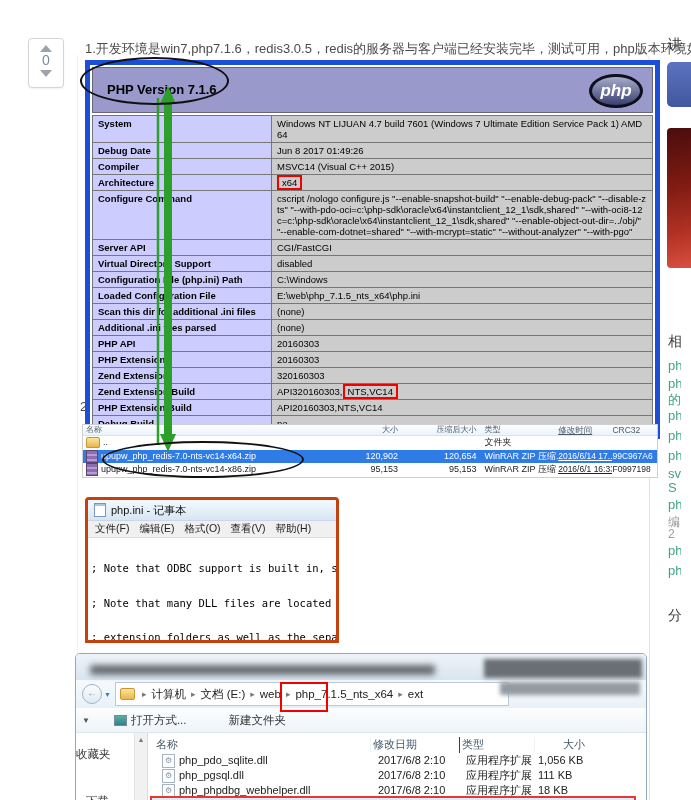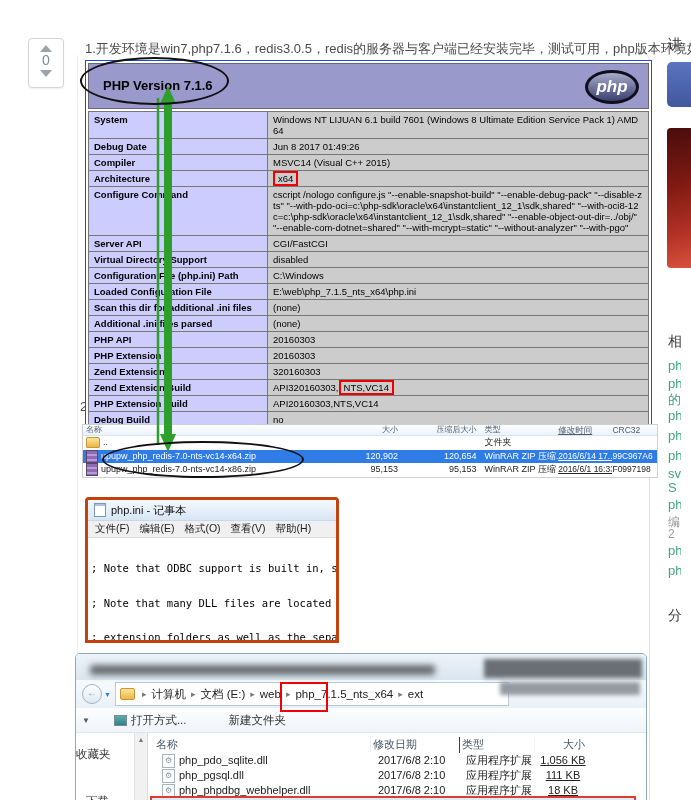--- a/index.html
+++ b/index.html
@@ -18,21 +18,21 @@
         background:#fff;text-align:center;box-shadow:0 1px 2px rgba(0,0,0,.06);}
   .tri-up{width:0;height:0;border-left:6px solid transparent;border-right:6px solid transparent;
           border-bottom:7px solid #9aa4ad;margin:6px auto 2px;}
   .tri-down{width:0;height:0;border-left:6px solid transparent;border-right:6px solid transparent;
           border-top:7px solid #9aa4ad;margin:3px auto;}
   .vote-cnt{font-size:14px;color:#7a8ba0;line-height:13px;}
 
   .para{left:85px;font-size:13px;color:#4c4c4c;white-space:nowrap;}
 
   
-  .phpinfo{left:85px;top:60px;width:561px;border:1px solid #1d4ed8;background:#fff;padding:2px;}
+  .phpinfo{left:85px;top:60px;width:561px;border:5px solid #1d4ed8;background:#fff;padding:2px;}
   .pi-header{background:#9999cc;border:1px solid #667;height:44px;position:relative;}
   .pi-title{font-size:13px;font-weight:bold;color:#000;position:absolute;left:14px;top:14px;}
   .php-logo{position:absolute;right:9px;top:6px;width:48px;height:28px;border:3px solid #0e0e1c;
             border-radius:50%;background:linear-gradient(#a7acca 0%,#3a4070 100%);color:#fff;
             font-weight:bold;font-style:italic;font-size:17px;text-align:center;line-height:27px;}
   .pi-table{width:100%;border-collapse:collapse;margin-top:2px;font-size:9.5px;table-layout:fixed;}
   .pi-table td{border:1px solid #777;padding:2px 5px;vertical-align:top;line-height:11px;color:#000;}
   .pi-label{background:#ccccff;font-weight:bold;width:168px;}
   .pi-value{background:#cccccc;word-break:break-all;}
   .redbox{display:inline-block;border:2px solid #f20000;padding:0 3px;margin:-2px 0;}
@@ -102,21 +102,21 @@
   .ex-list{flex:1;font-size:11px;color:#222;position:relative;padding-top:4px;}
   .ex-headers{display:flex;height:16px;color:#44586b;}
   .eh-name{width:214px;padding-left:8px;border-right:1px solid #eef3f8;}
   .eh-date{width:86px;padding-left:2px;border-right:1px solid #701a75;}
   .eh-type{width:72px;padding-left:2px;border-right:1px solid #eef3f8;}
   .eh-size{width:50px;text-align:right;padding-right:4px;}
   .ex-row{display:flex;height:15px;line-height:15px;white-space:nowrap;}
   .er-name{width:214px;padding-left:14px;display:flex;align-items:center;gap:4px;overflow:hidden;}
   .er-date{width:86px;padding-left:2px;}
   .er-type{width:72px;padding-left:2px;}
-  .er-size{width:50px;text-align:center;padding-right:4px;text-decoration:underline;}
+  .er-size{width:50px;text-align:left;padding-right:4px;}
   .dll-icon{width:11px;height:12px;background:#fcfdfe;border:1px solid #a8b4c0;flex:none;
             font-size:8px;line-height:11px;text-align:center;color:#8894a0;}
   .ex-redrow{position:absolute;left:2px;right:10px;top:63px;height:12px;border:2px solid #e23b2e;
              background:#d8ecfc;}
 
   
   .ellipse{border:2.5px solid #111;border-radius:50%;background:transparent;z-index:30;}
   .redframe{border:2px solid #f20000;z-index:31;background:transparent;}
   svg.arrows{z-index:29;}
 
@@ -148,21 +148,21 @@
 
 <div class="abs phpinfo">
   <div class="pi-header">
     <div class="pi-title">PHP Version 7.1.6</div>
     <div class="php-logo">php</div>
   </div>
   <table class="pi-table">
     <tbody>
         <tr>
           <td class="pi-label">System</td>
-          <td class="pi-value">Windows NT LIJUAN 6.1 build 7601 (Windows 8 Ultimate Edition Service Pack 1) AMD64</td>
+          <td class="pi-value">Windows NT LIJUAN 4.7 build 7601 (Windows 7 Ultimate Edition Service Pack 1) AMD64</td>
         </tr>
     <tr>
           <td class="pi-label">Debug Date</td>
           <td class="pi-value">Jun 8 2017 01:49:26</td>
         </tr>
     <tr>
           <td class="pi-label">Compiler</td>
           <td class="pi-value">MSVC14 (Visual C++ 2015)</td>
         </tr>
     <tr>

